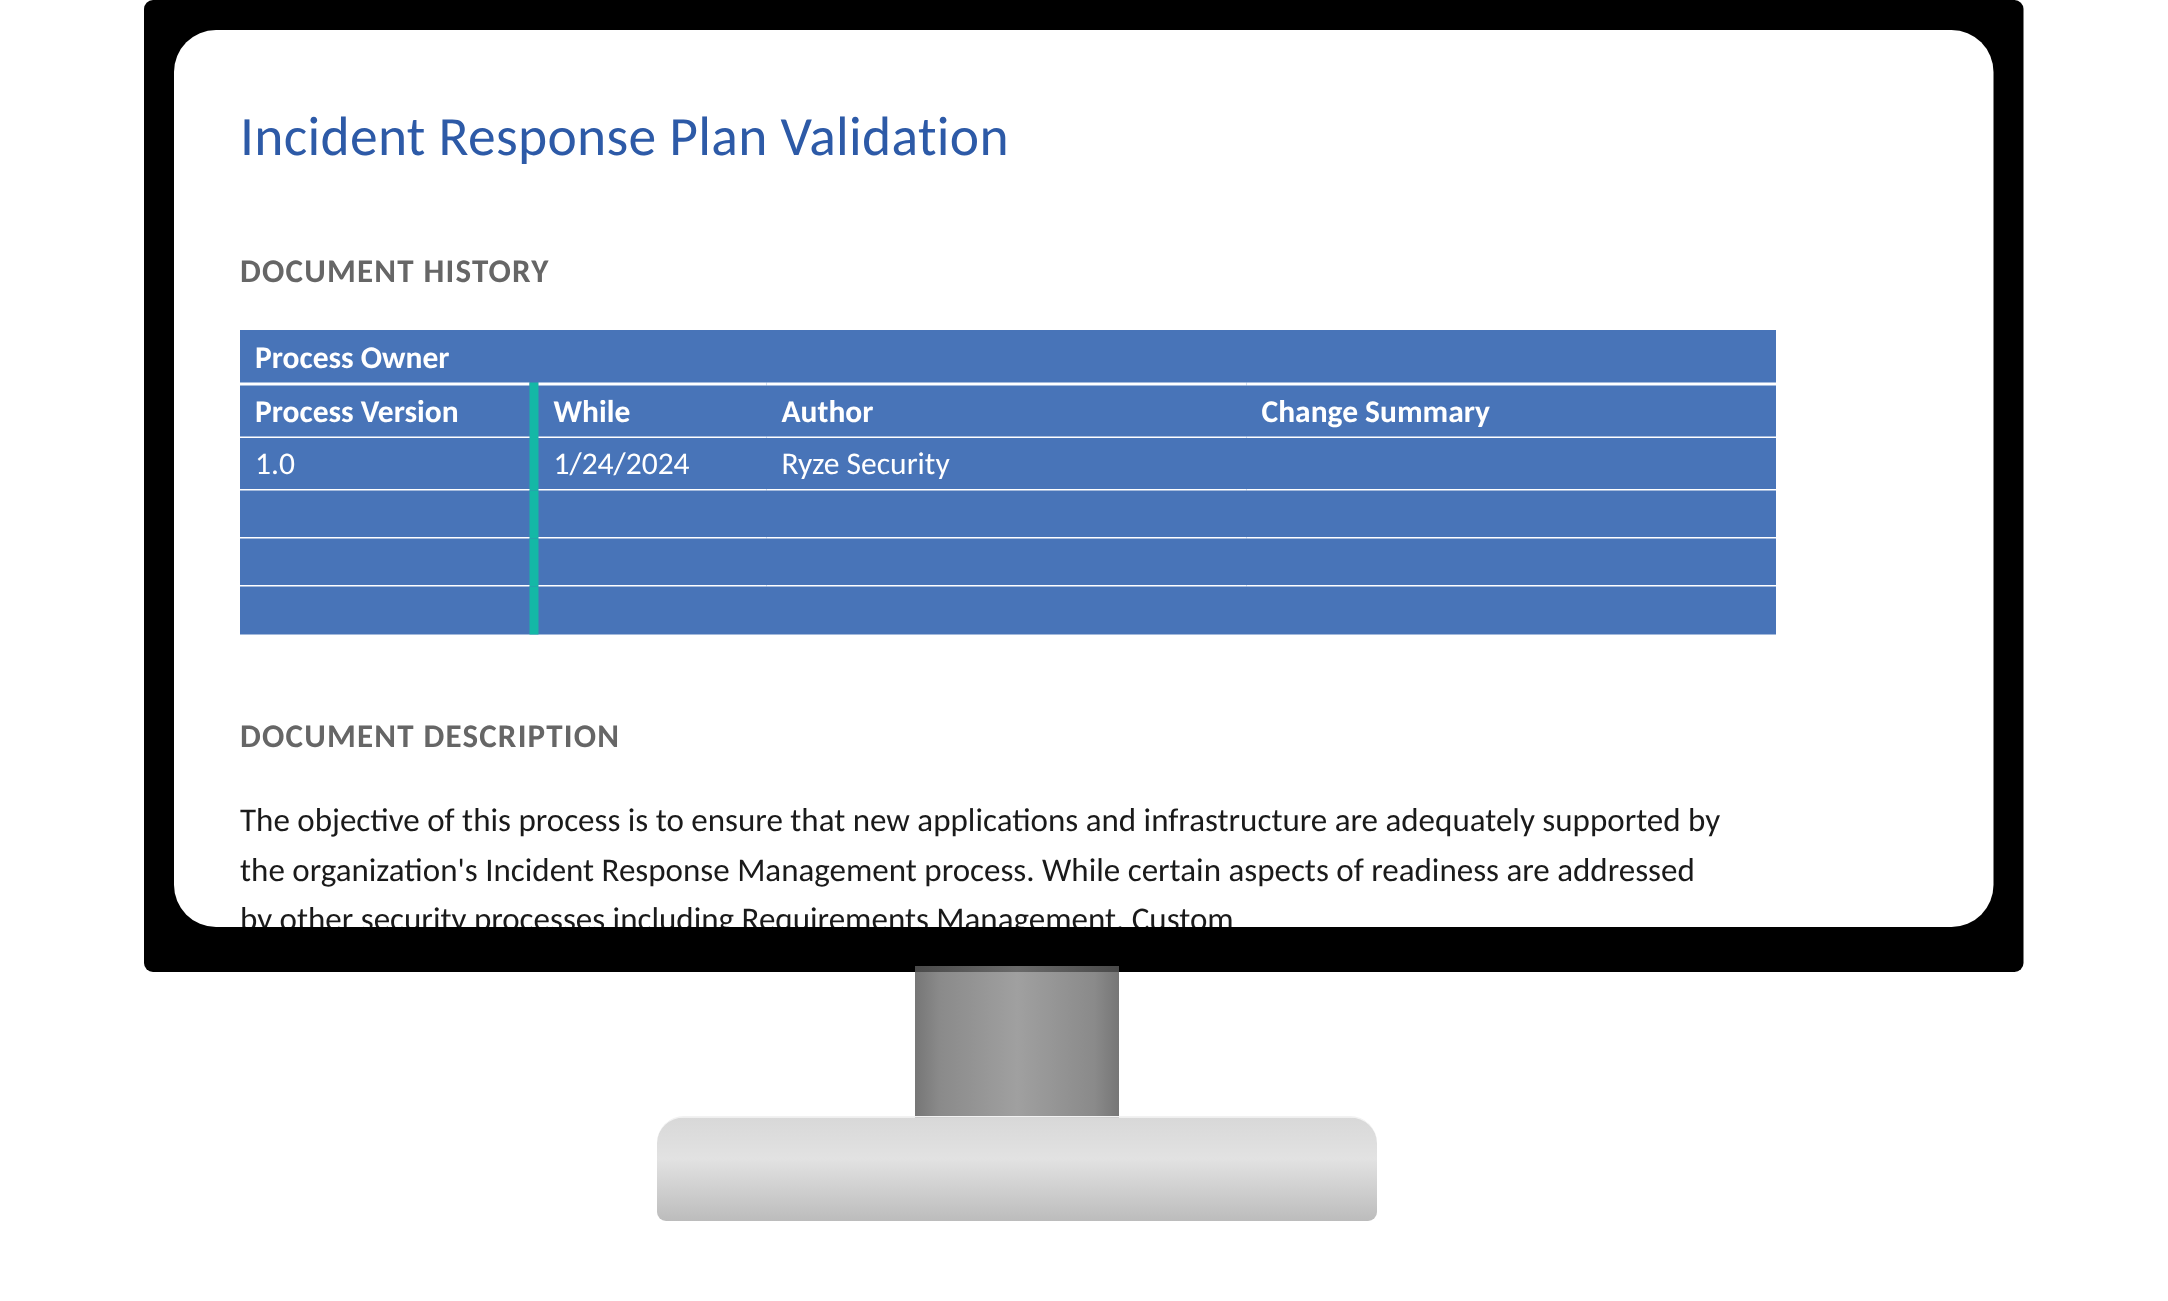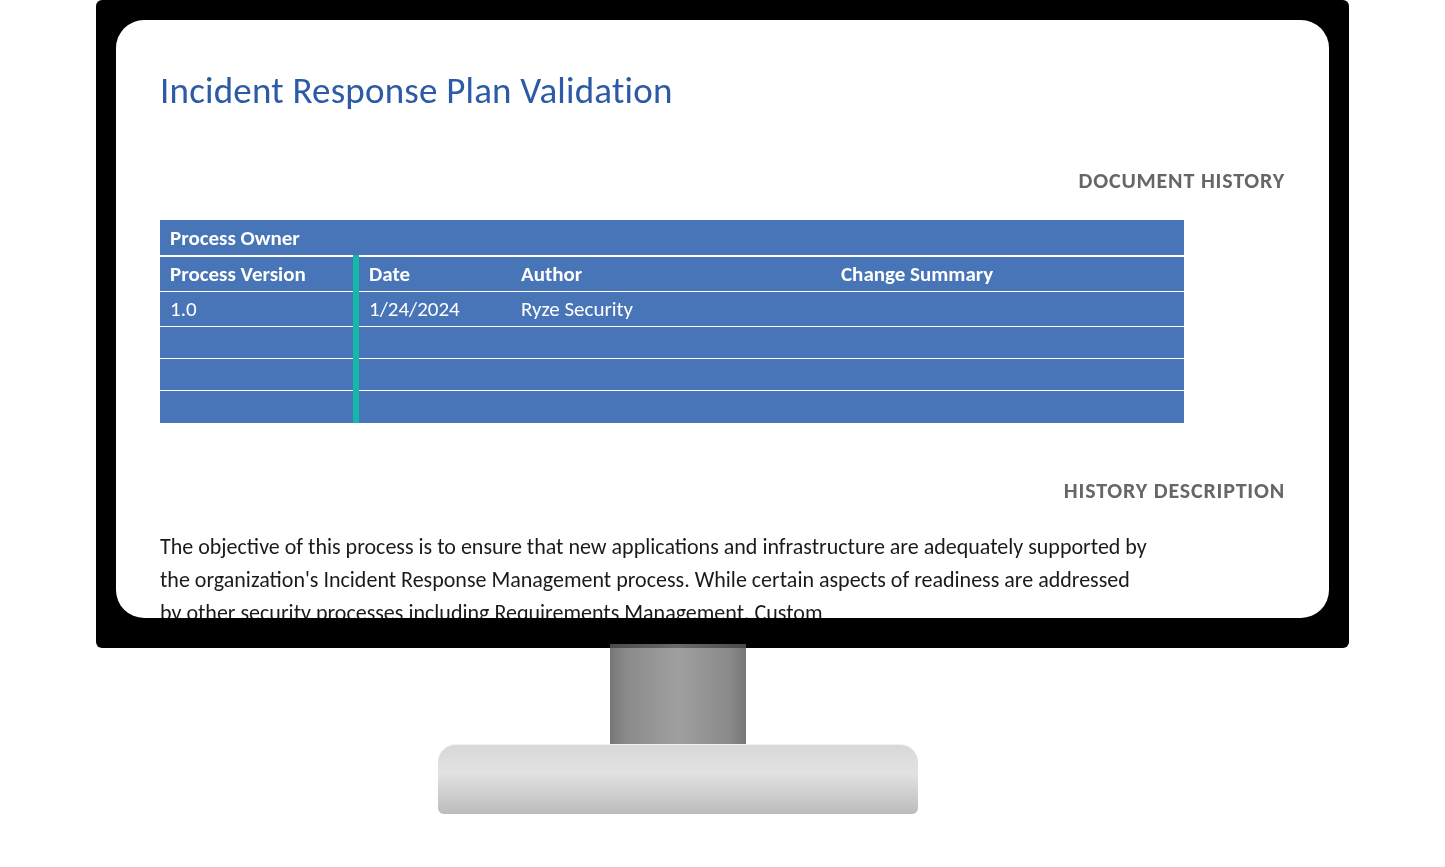--- a/index.html
+++ b/index.html
@@ -73,21 +73,20 @@
       margin-bottom: 54px;
       letter-spacing: 0.2px;
     }
 
     .section-heading {
       color: #666666;
       font-size: 22px;
       font-weight: 600;
       letter-spacing: 0.8px;
       margin-bottom: 26px;
-      text-align: right;
     }
 
     .history-table {
       width: 1024px;
       border-collapse: collapse;
       background: #4874b8;
       color: #ffffff;
       margin-bottom: 54px;
     }
 
@@ -152,21 +151,21 @@
 
     <h2 class="section-heading">DOCUMENT HISTORY</h2>
 
     <table class="history-table">
       <tbody>
           <tr class="owner-row">
         <td colspan="4" class="col-version">Process Owner</td>
       </tr>
       <tr class="header-row">
         <td class="col-version">Process Version</td>
-        <td class="col-date">Date</td>
+        <td class="col-date">While</td>
         <td class="col-author">Author</td>
         <td class="col-change">Change Summary</td>
       </tr>
       <tr class="data-row">
         <td class="col-version">1.0</td>
         <td class="col-date">1/24/2024</td>
         <td class="col-author">Ryze Security</td>
         <td class="col-change"></td>
       </tr>
       <tr class="empty-row">
@@ -183,21 +182,21 @@
       </tr>
       <tr class="empty-row">
         <td class="col-version"></td>
         <td class="col-date"></td>
         <td class="col-author"></td>
         <td class="col-change"></td>
       </tr>
     </tbody>
       </table>
 
-    <h2 class="section-heading">HISTORY DESCRIPTION</h2>
+    <h2 class="section-heading">DOCUMENT DESCRIPTION</h2>
 
     <p class="desc-text">The objective of this process is to ensure that new applications and infrastructure are adequately supported by the organization's Incident Response Management process.  While certain aspects of readiness are addressed by other security processes including Requirements Management, Custom</p>
 
   </div>
 </div>
 
 <div class="monitor-neck-top"></div>
 <div class="monitor-neck"></div>
 <div class="monitor-base"></div>
 

